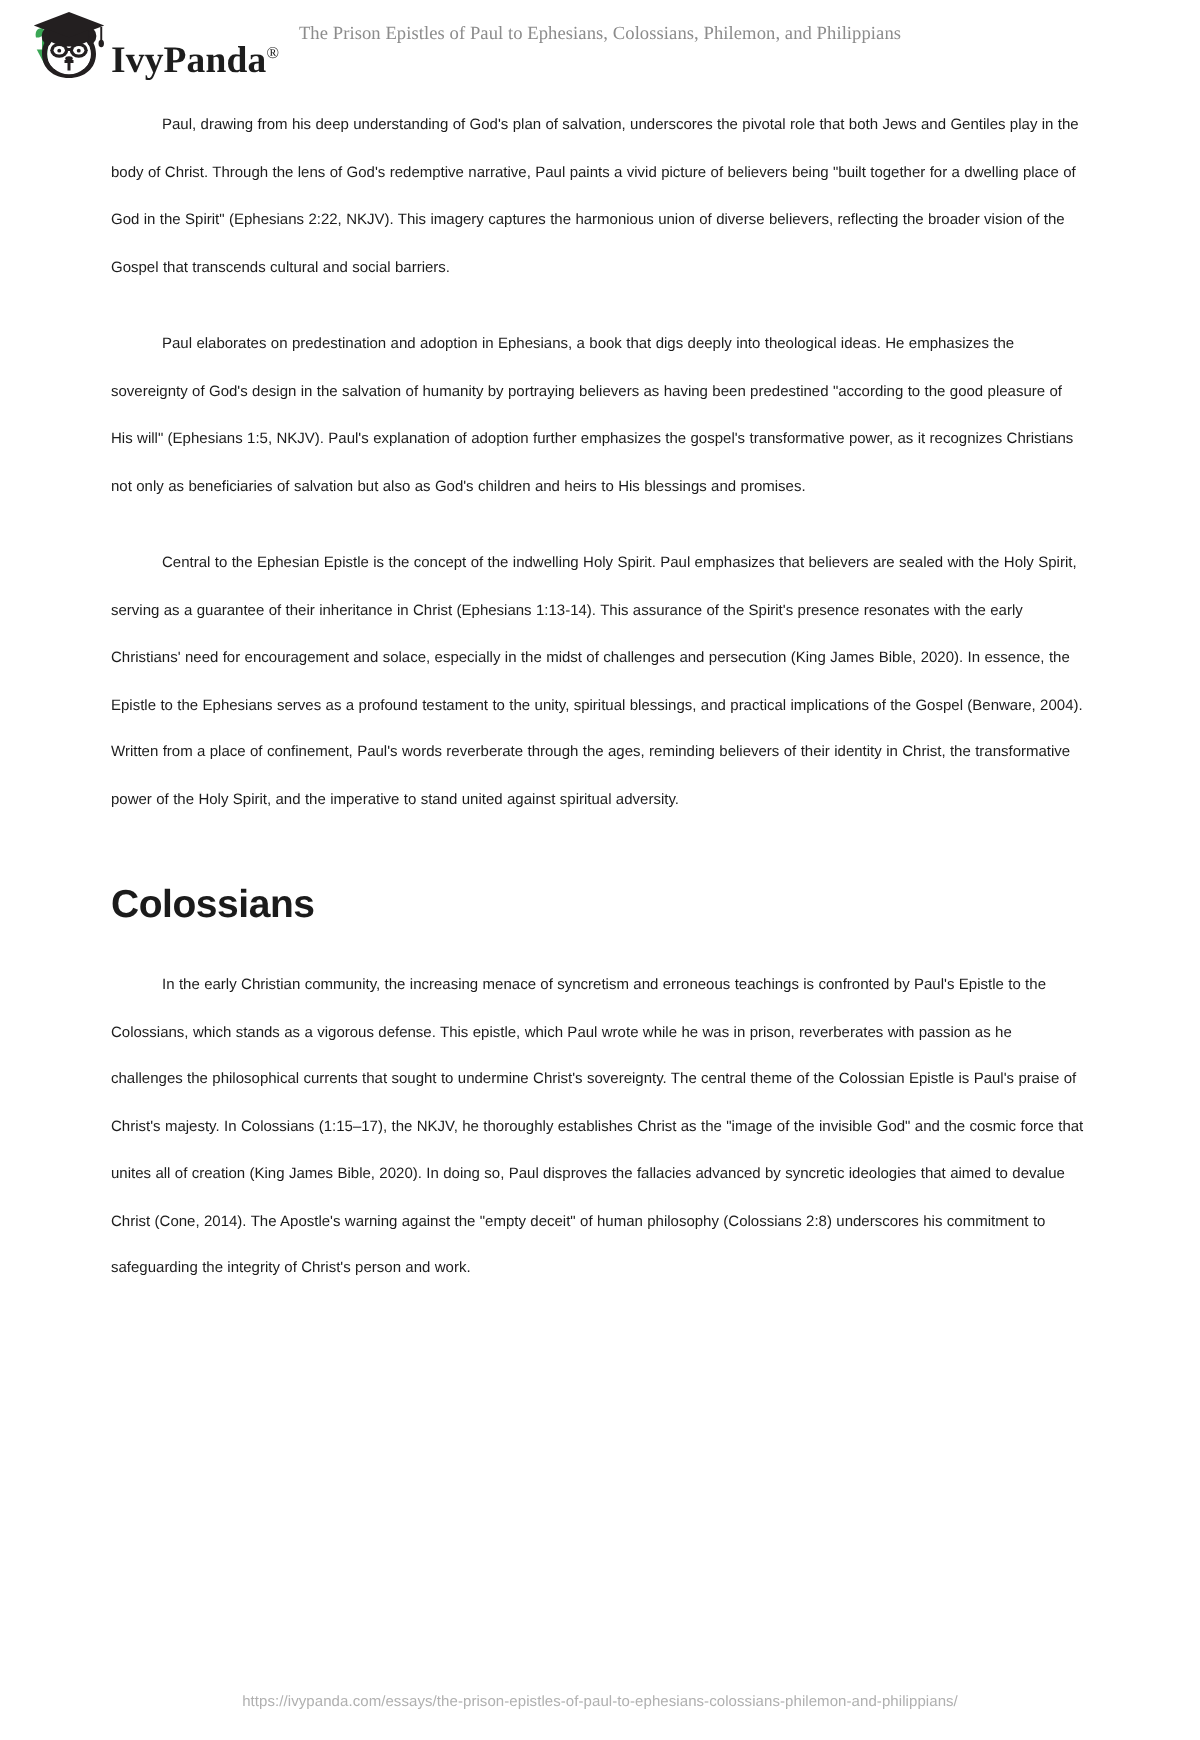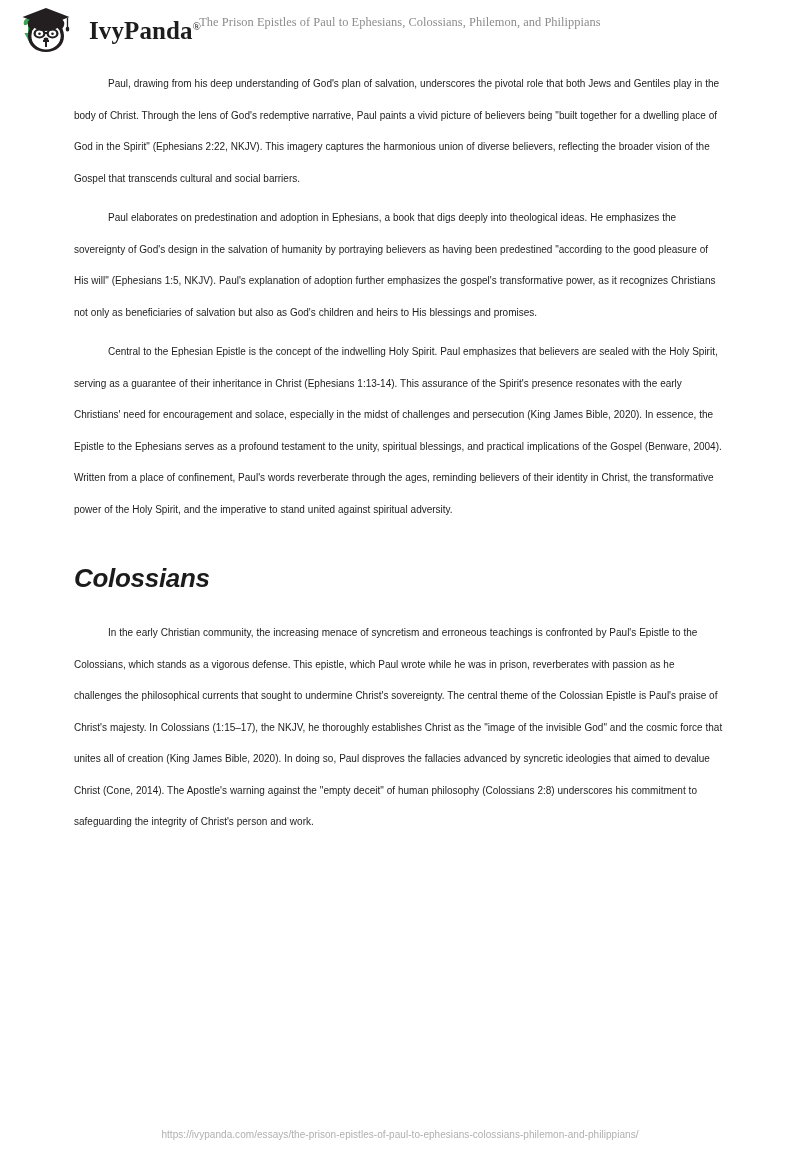--- a/index.html
+++ b/index.html
@@ -24,22 +24,22 @@
     left: 0;
     width: 800px;
     height: 62px;
   }
 
   .brand {
     position: absolute;
     left: 18px;
     top: 7px;
     display: flex;
-    align-items: center;
-    gap: 19px;
+    align-items: flex-end;
+    gap: 4px;
     height: 46px;
   }
 
   .brand-mark {
     width: 52px;
     height: 46px;
     display: block;
     flex: none;
   }
 
@@ -86,32 +86,31 @@
     font-size: 10px;
     line-height: 31.5px;
     color: #1c1c1c;
     text-indent: 34px;
     margin: 0 0 1px 0;
     padding: 0;
     text-align: left;
     word-spacing: 0.15px;
   }
   .para + .para {
-    margin-top: 8px;
+    margin-top: 20px;
   }
 
   h2.section-heading {
     font-size: 26px;
     font-weight: bold;
     color: #1b1b1b;
     margin: 36px 0 0 0;
     padding: 0;
     line-height: 34px;
     letter-spacing: -0.3px;
-    font-style: italic;
   }
   h2.section-heading + .para {
     margin-top: 22px;
   }
 
   
   .page-footer {
     position: absolute;
     left: 0;
     bottom: 18px;

